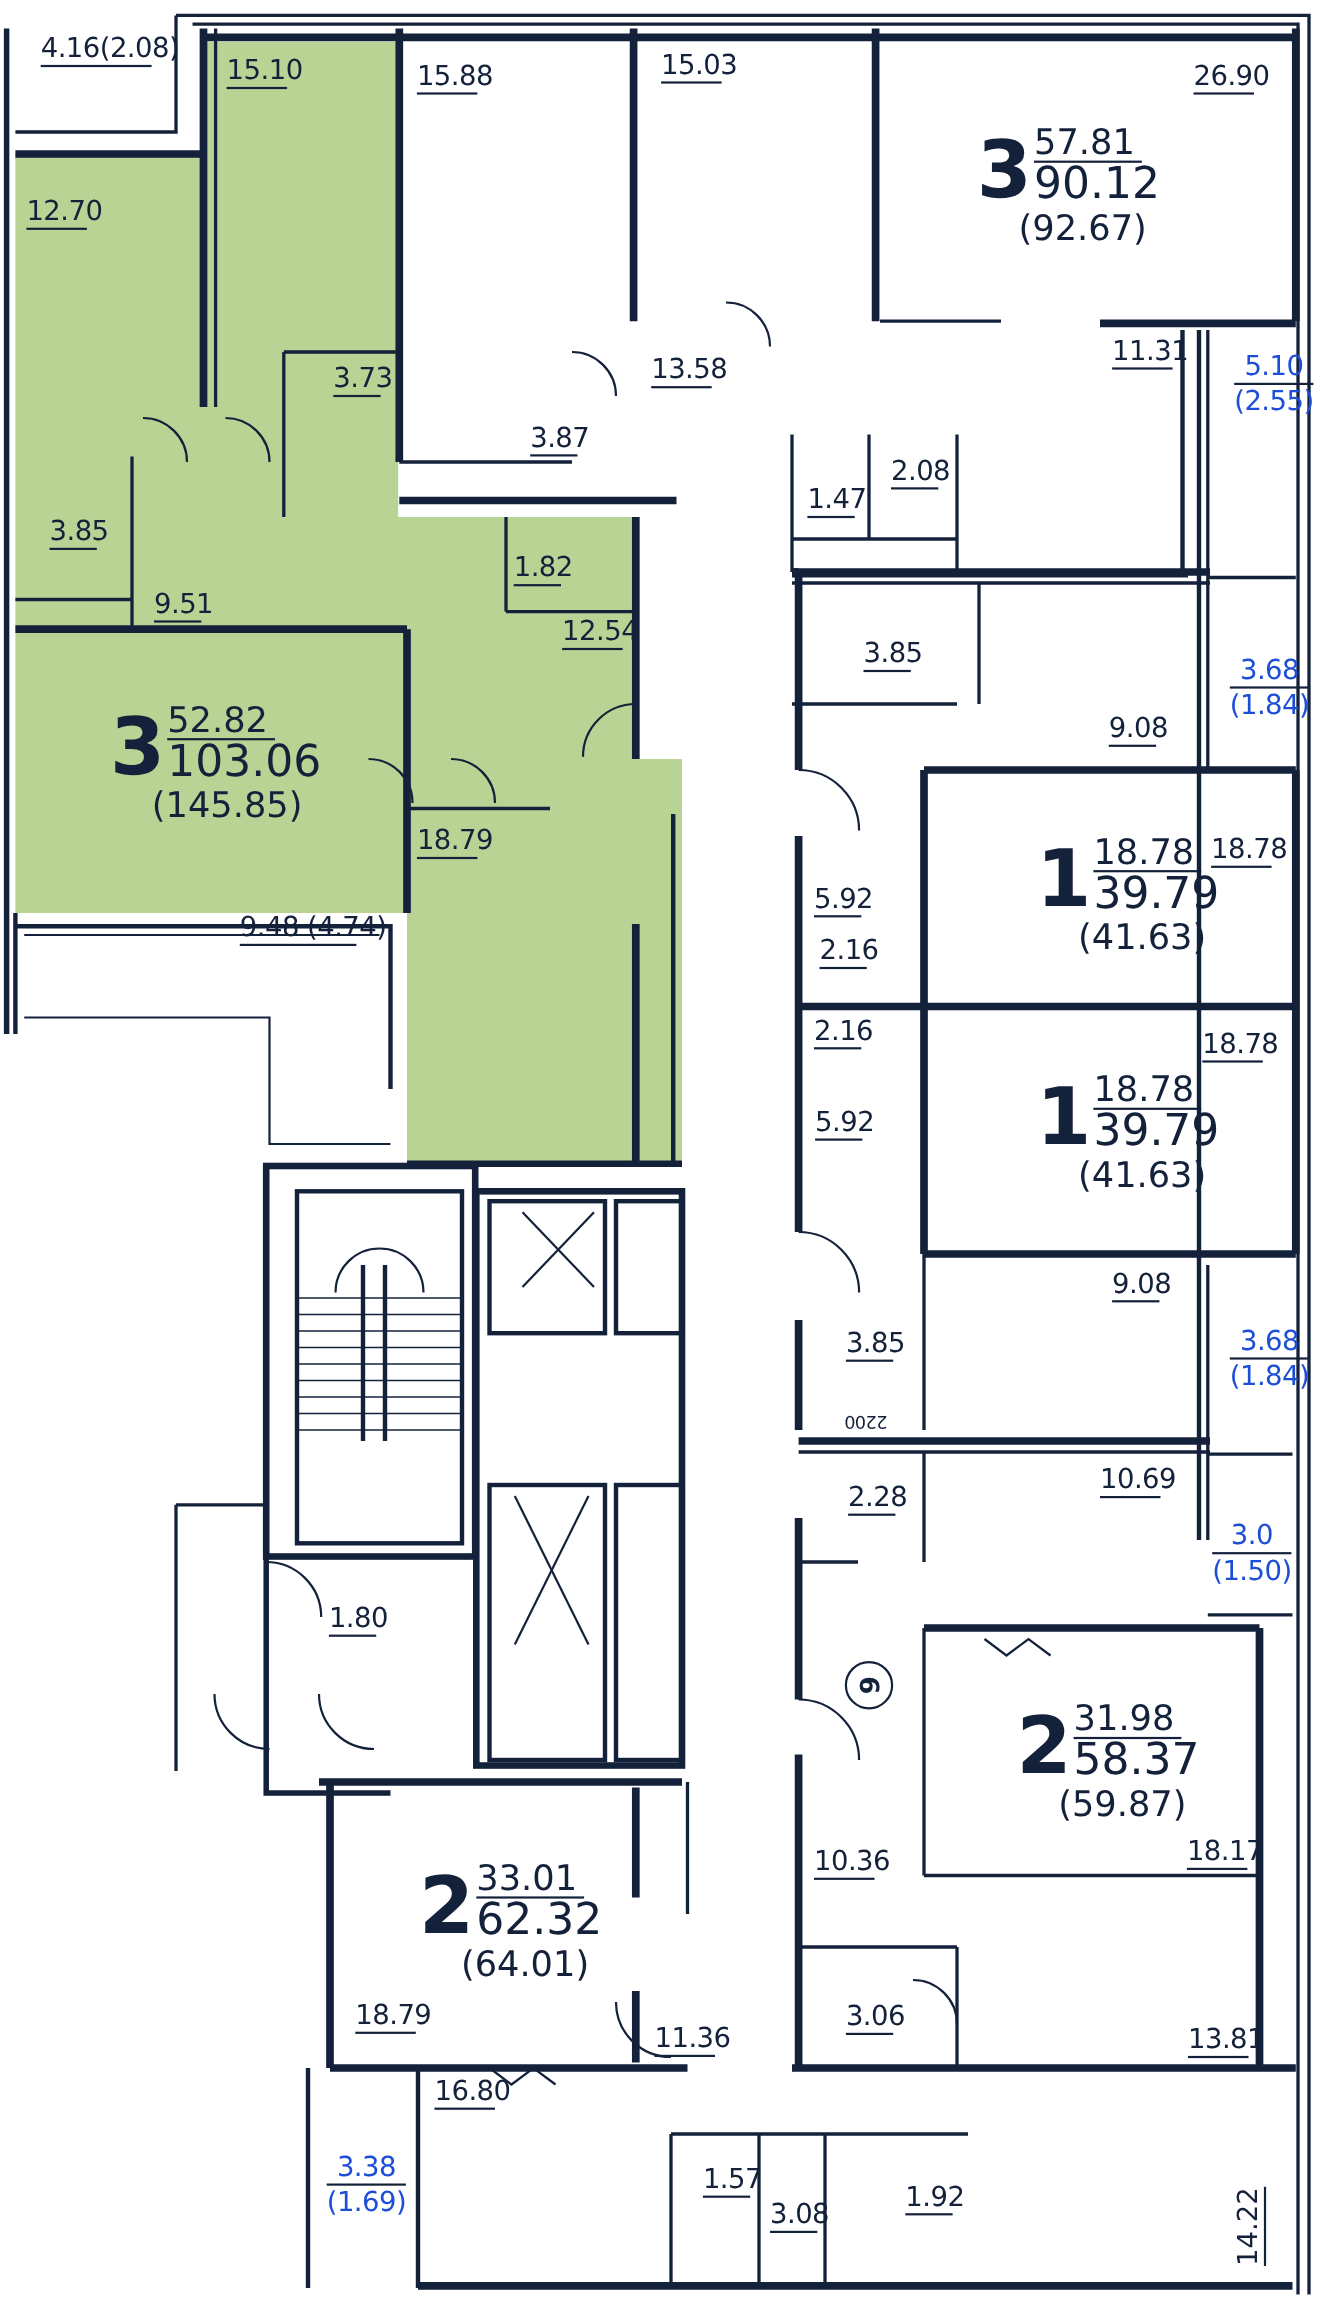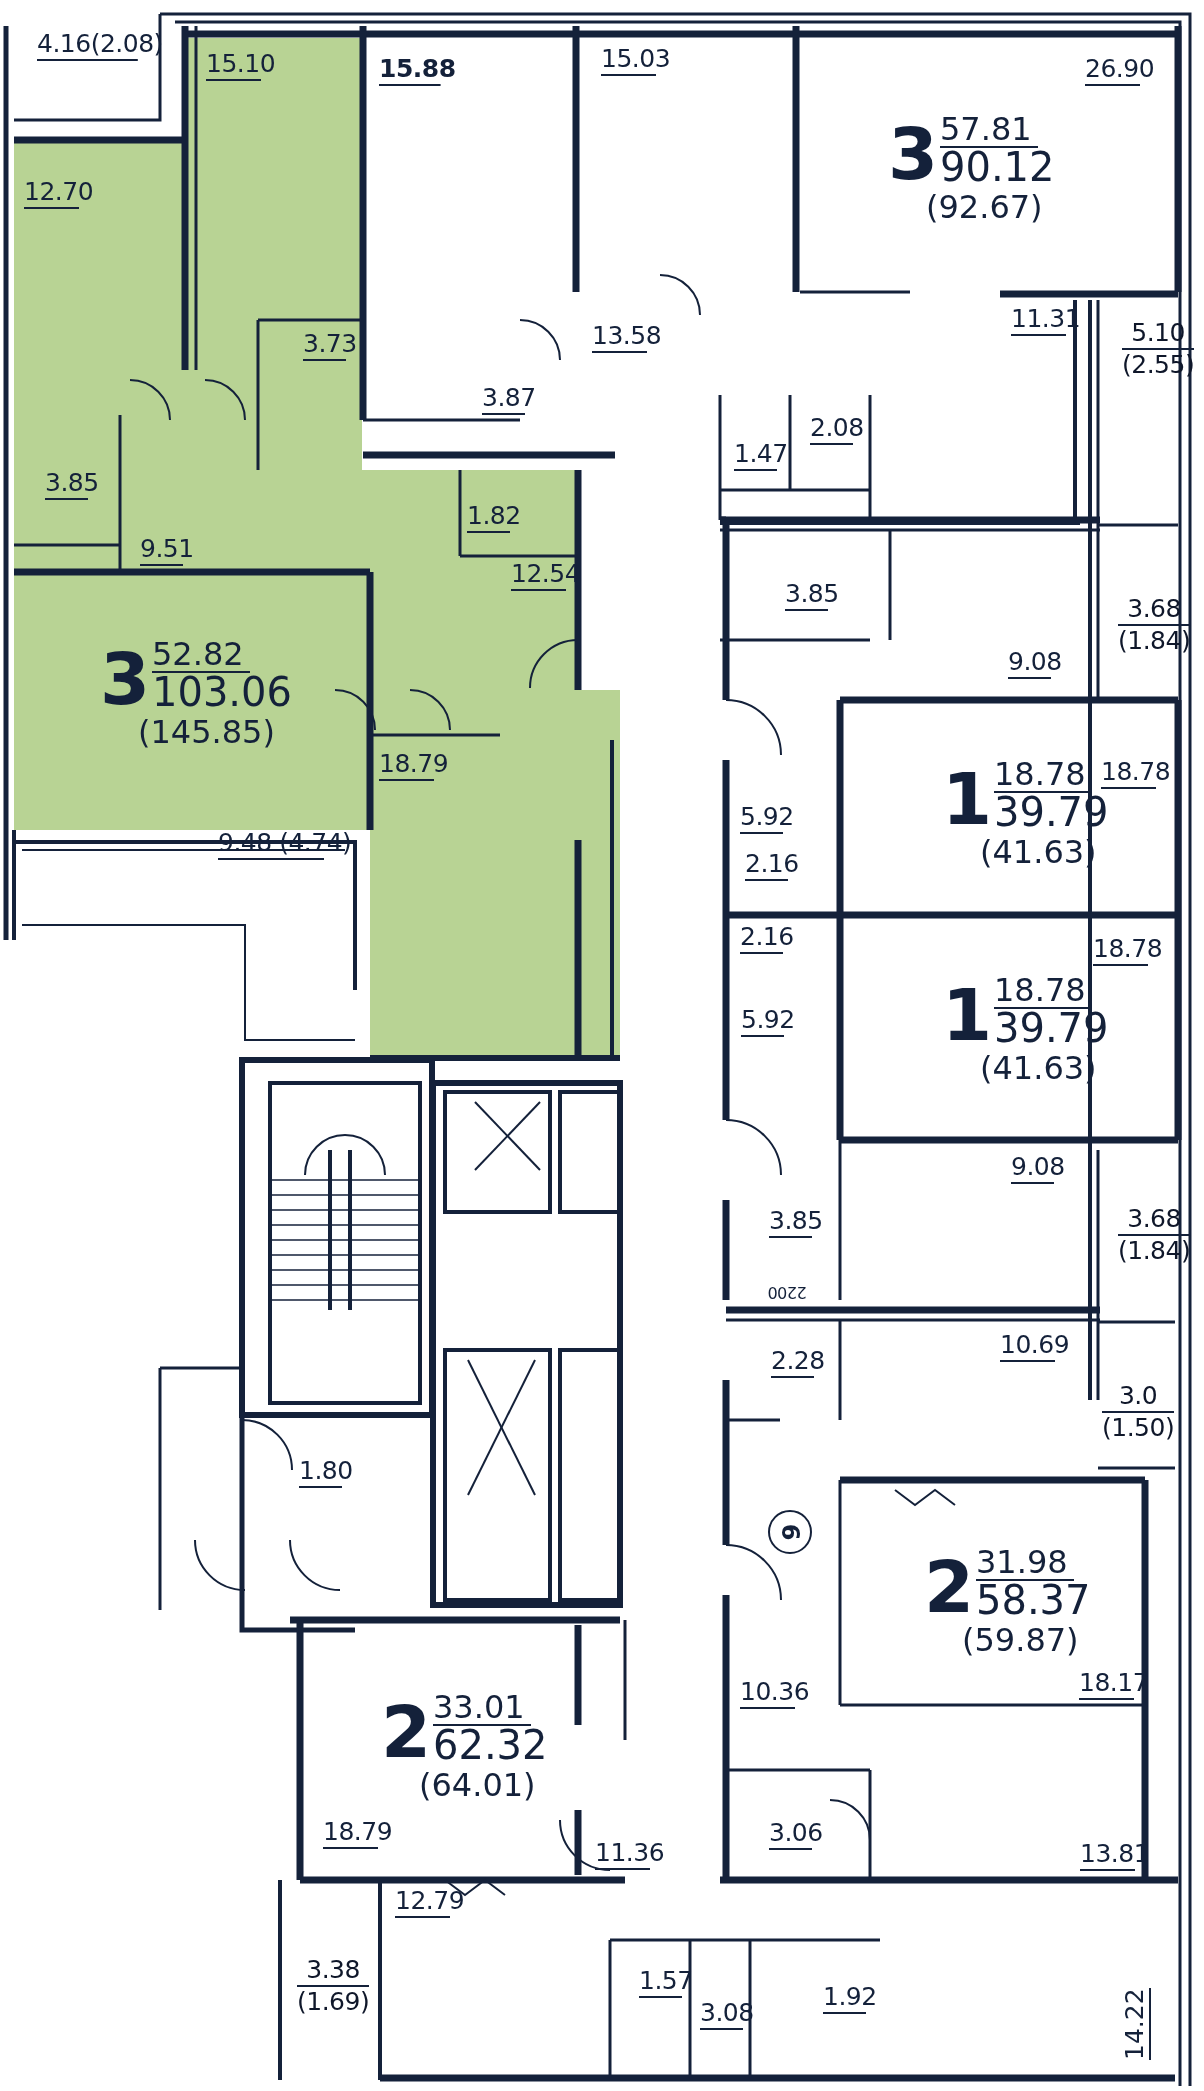--- a/index.html
+++ b/index.html
@@ -1,21 +1,21 @@
 <!DOCTYPE html>
 <html><head>
 <meta charset="utf-8">
 <style>
   html, body { margin:0; padding:0; background:#ffffff; }
   body { width:1204px; height:2091px; position:relative; overflow:hidden;
          font-family:"DejaVu Sans", "Liberation Sans", sans-serif; color:#14213a; }
   #plan { position:absolute; left:0; top:0; width:1204px; height:2091px; }
   .lbl { position:absolute; font-size:25px; line-height:28px; white-space:nowrap; color:#14213a; letter-spacing:-0.5px; }
   .lbl.u { padding-bottom:3px; background-image:linear-gradient(#14213a,#14213a); background-repeat:no-repeat; background-size:80% 2px; background-position:0 100%; }
-  .two { position:absolute; font-size:25px; line-height:29px; text-align:center; color:#0f172a; letter-spacing:-0.5px; }
+  .two { position:absolute; font-size:25px; line-height:29px; text-align:center; color:#1d4ed8; letter-spacing:-0.5px; }
   .two .top { display:block; border-bottom:2px solid #14213a; padding:0 2px 1px; }
   .two .bot { display:block; }
   .apt { position:absolute; color:#14213a; }
   .apt .rooms { position:absolute; left:0; top:6px; font-size:72px; line-height:72px; font-weight:bold; letter-spacing:-3px; }
   .apt .living { position:absolute; left:52px; top:0; font-size:32px; line-height:34px; border-bottom:2px solid #14213a; padding-right:6px; }
   .apt .total { position:absolute; left:52px; top:38px; font-size:40px; line-height:34px; }
   .apt .totalb { position:absolute; left:38px; top:78px; font-size:32px; line-height:34px; }
   .rot { position:absolute; font-size:25px; transform:rotate(-90deg); transform-origin:left top; white-space:nowrap; border-bottom:2px solid #14213a; }
   .marker { position:absolute; width:40px; height:40px; border:2px solid #14213a; border-radius:50%;
             font-size:24px; font-weight:bold; text-align:center; line-height:40px; transform:rotate(90deg); }
@@ -232,21 +232,21 @@
 
 <div class="apt" style="left:381px; top:1690px; width:200px; height:120px;">
   <span class="rooms">2</span>
   <span class="living">33.01</span>
   <span class="total">62.32</span>
   <span class="totalb">(64.01)</span>
 </div>
 
 <span class="lbl u" style="left:37px; top:30px;">4.16(2.08)</span>
 <span class="lbl u" style="left:206px; top:50px;">15.10</span>
-<span class="lbl u" style="left:379px; top:55px;font-weight:bold;">15.88</span>
+<span class="lbl u" style="left:379px; top:55px;">15.88</span>
 <span class="lbl u" style="left:601px; top:45px;">15.03</span>
 <span class="lbl u" style="left:1085px; top:55px;">26.90</span>
 <span class="lbl u" style="left:24px; top:178px;">12.70</span>
 <span class="lbl u" style="left:303px; top:330px;">3.73</span>
 <span class="lbl u" style="left:482px; top:384px;">3.87</span>
 <span class="lbl u" style="left:592px; top:322px;">13.58</span>
 <span class="lbl u" style="left:1011px; top:305px;">11.31</span>
 <span class="lbl u" style="left:810px; top:414px;">2.08</span>
 <span class="lbl u" style="left:734px; top:440px;">1.47</span>
 <span class="lbl u" style="left:45px; top:469px;">3.85</span>
@@ -266,21 +266,21 @@
 <span class="lbl u" style="left:769px; top:1207px;">3.85</span>
 <span class="lbl u" style="left:1000px; top:1331px;">10.69</span>
 <span class="lbl u" style="left:752px; top:1347px;margin-left:19px;">2.28</span>
 <span class="lbl u" style="left:299px; top:1457px;">1.80</span>
 <span class="lbl u" style="left:1079px; top:1669px;">18.17</span>
 <span class="lbl u" style="left:740px; top:1678px;">10.36</span>
 <span class="lbl u" style="left:769px; top:1819px;text-align:right;">3.06</span>
 <span class="lbl u" style="left:1080px; top:1840px;">13.81</span>
 <span class="lbl u" style="left:323px; top:1818px;">18.79</span>
 <span class="lbl u" style="left:595px; top:1839px;">11.36</span>
-<span class="lbl u" style="left:395px; top:1887px;">12.79</span>
+<span class="lbl u" style="left:395px; top:1887px;">16.80</span>
 <span class="lbl u" style="left:639px; top:1967px;">1.57</span>
 <span class="lbl u" style="left:700px; top:1999px;">3.08</span>
 <span class="lbl u" style="left:823px; top:1983px;">1.92</span>
 <span class="rot" style="left:1120px; top:2060px;">14.22</span>
 
 <div class="two" style="left:1122px; top:318px;">
   <span class="top">5.10</span>
   <span class="bot">(2.55)</span>
 </div>
 <div class="two" style="left:1118px; top:594px;">

